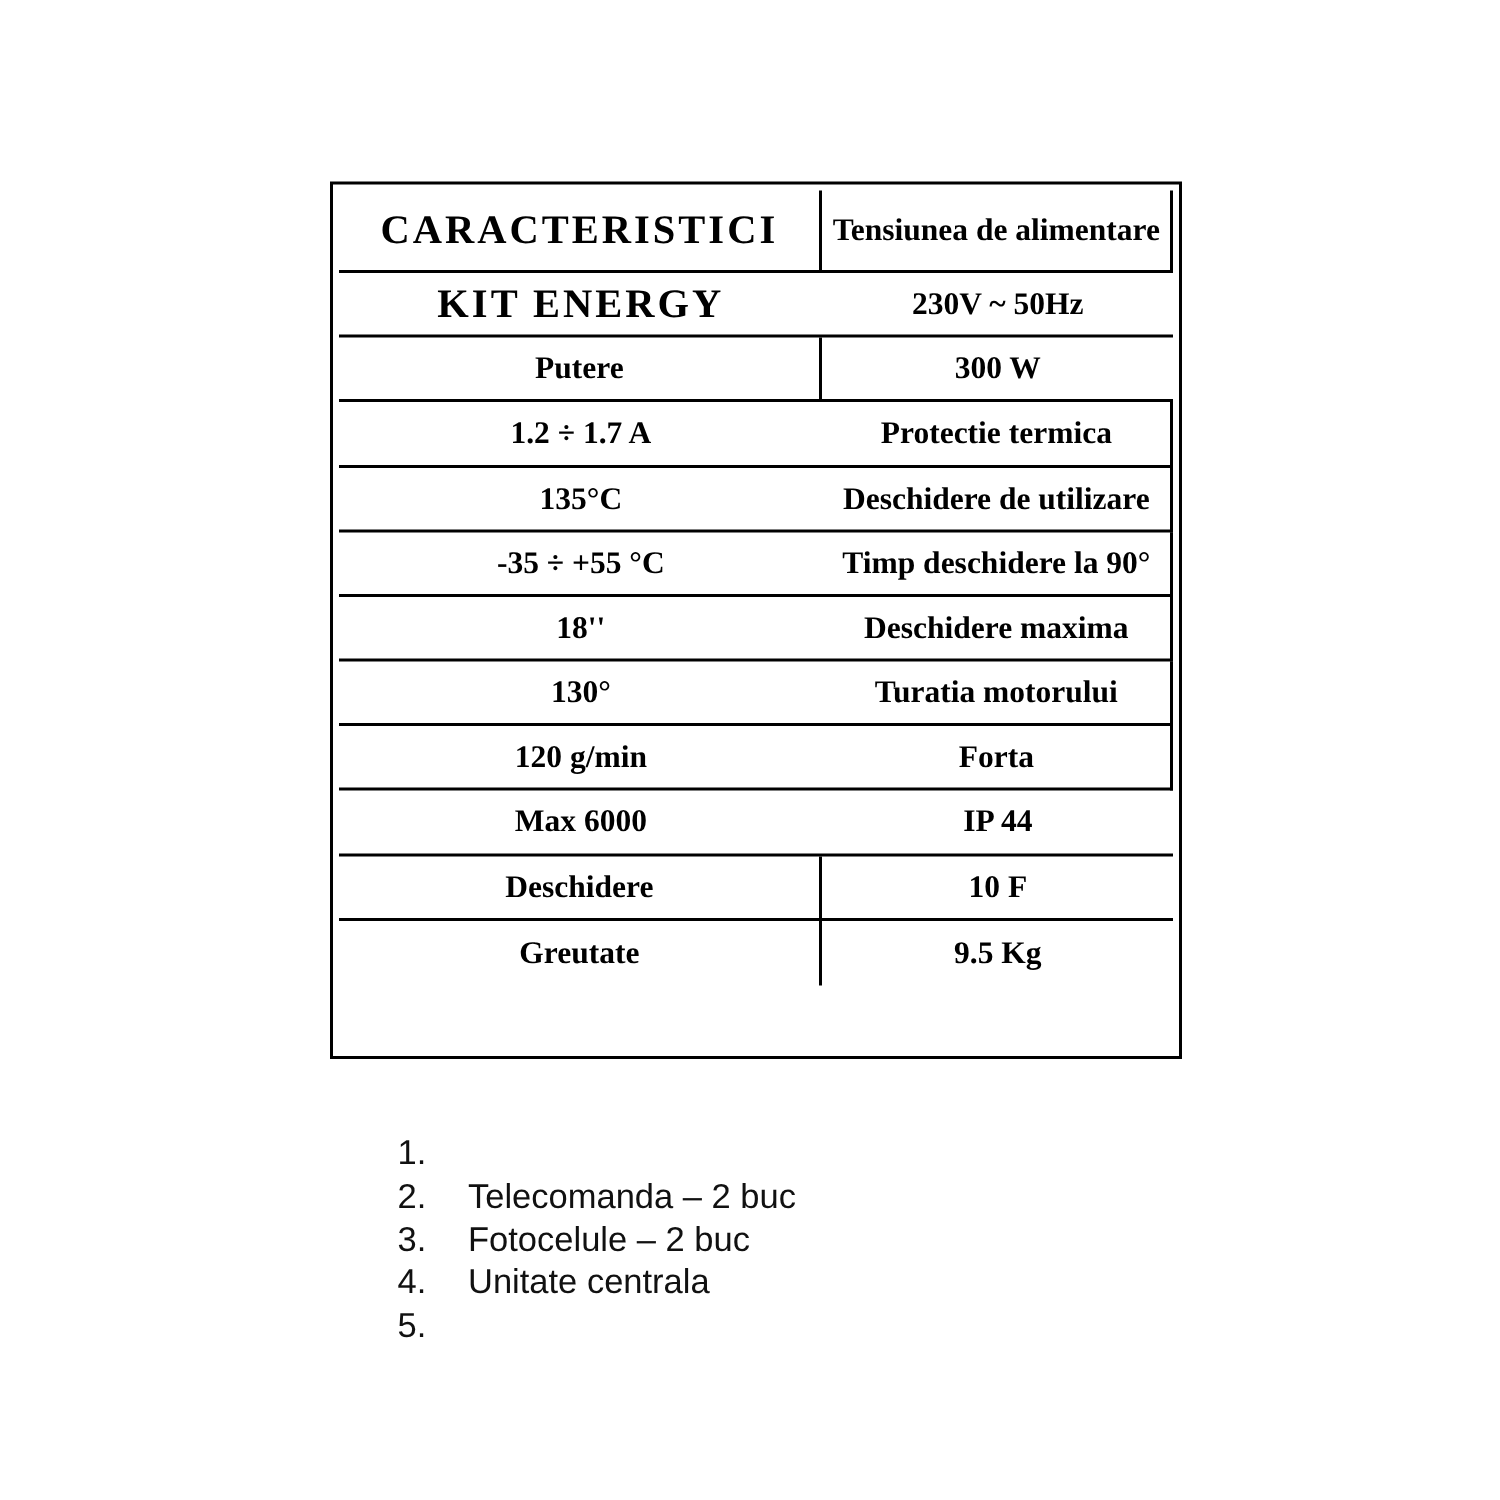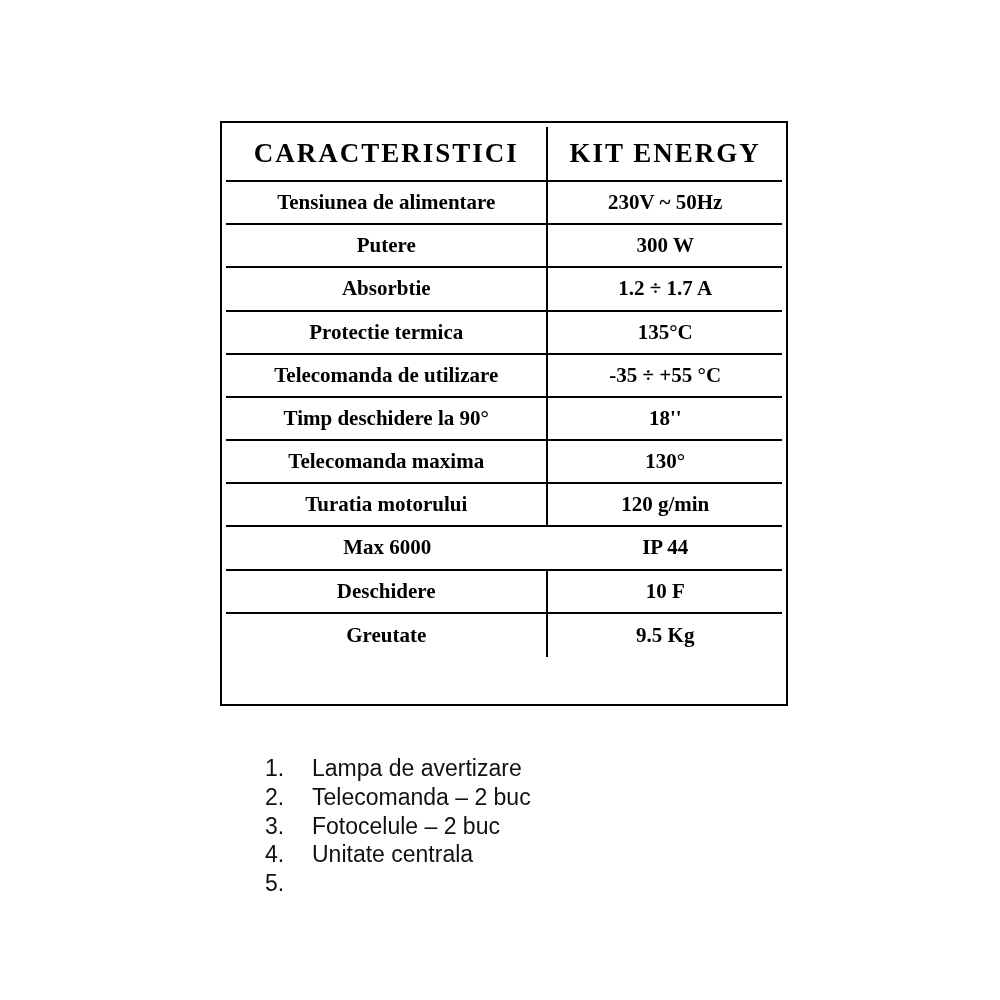--- a/index.html
+++ b/index.html
@@ -61,61 +61,60 @@
   }
   .list-item .txt { white-space: nowrap; }
 </style>
 </head>
 <body>
 
 <div class="page">
 
   <div class="spec-table">
     <div class="cell header col1">CARACTERISTICI</div>
+    <div class="cell col1">Tensiunea de alimentare</div>
+
     <div class="cell header col2">KIT ENERGY</div>
-
-    <div class="cell col1">Tensiunea de alimentare</div>
     <div class="cell col2">230V ~ 50Hz</div>
 
     <div class="cell col1">Putere</div>
     <div class="cell col2">300 W</div>
 
-    <div class="cell col1">Absorbtie</div>
     <div class="cell col2">1.2 ÷ 1.7 A</div>
 
     <div class="cell col1">Protectie termica</div>
     <div class="cell col2">135°C</div>
 
-    <div class="cell col1">Telecomanda de utilizare</div>
+    <div class="cell col1">Deschidere de utilizare</div>
     <div class="cell col2">-35 ÷ +55 °C</div>
 
     <div class="cell col1">Timp deschidere la 90°</div>
     <div class="cell col2">18''</div>
 
-    <div class="cell col1">Telecomanda maxima</div>
+    <div class="cell col1">Deschidere maxima</div>
     <div class="cell col2">130°</div>
 
     <div class="cell col1">Turatia motorului</div>
     <div class="cell col2">120 g/min</div>
 
+    <div class="cell col1">Forta</div>
     <div class="cell col2">Max 6000</div>
 
     <div class="cell col2">IP 44</div>
 
     <div class="cell col1">Deschidere</div>
     <div class="cell col2">10 F</div>
 
     <div class="cell col1 last">Greutate</div>
     <div class="cell col2 last">9.5 Kg</div>
   </div>
 
   <ol class="kit-list">
     <li class="list-item">
       <span class="num">1.</span>
-      <span class="txt">Lampa de avertizare</span>
     </li>
     <li class="list-item">
       <span class="num">2.</span>
       <span class="txt">Telecomanda – 2 buc</span>
     </li>
     <li class="list-item">
       <span class="num">3.</span>
       <span class="txt">Fotocelule – 2 buc</span>
     </li>
     <li class="list-item">

